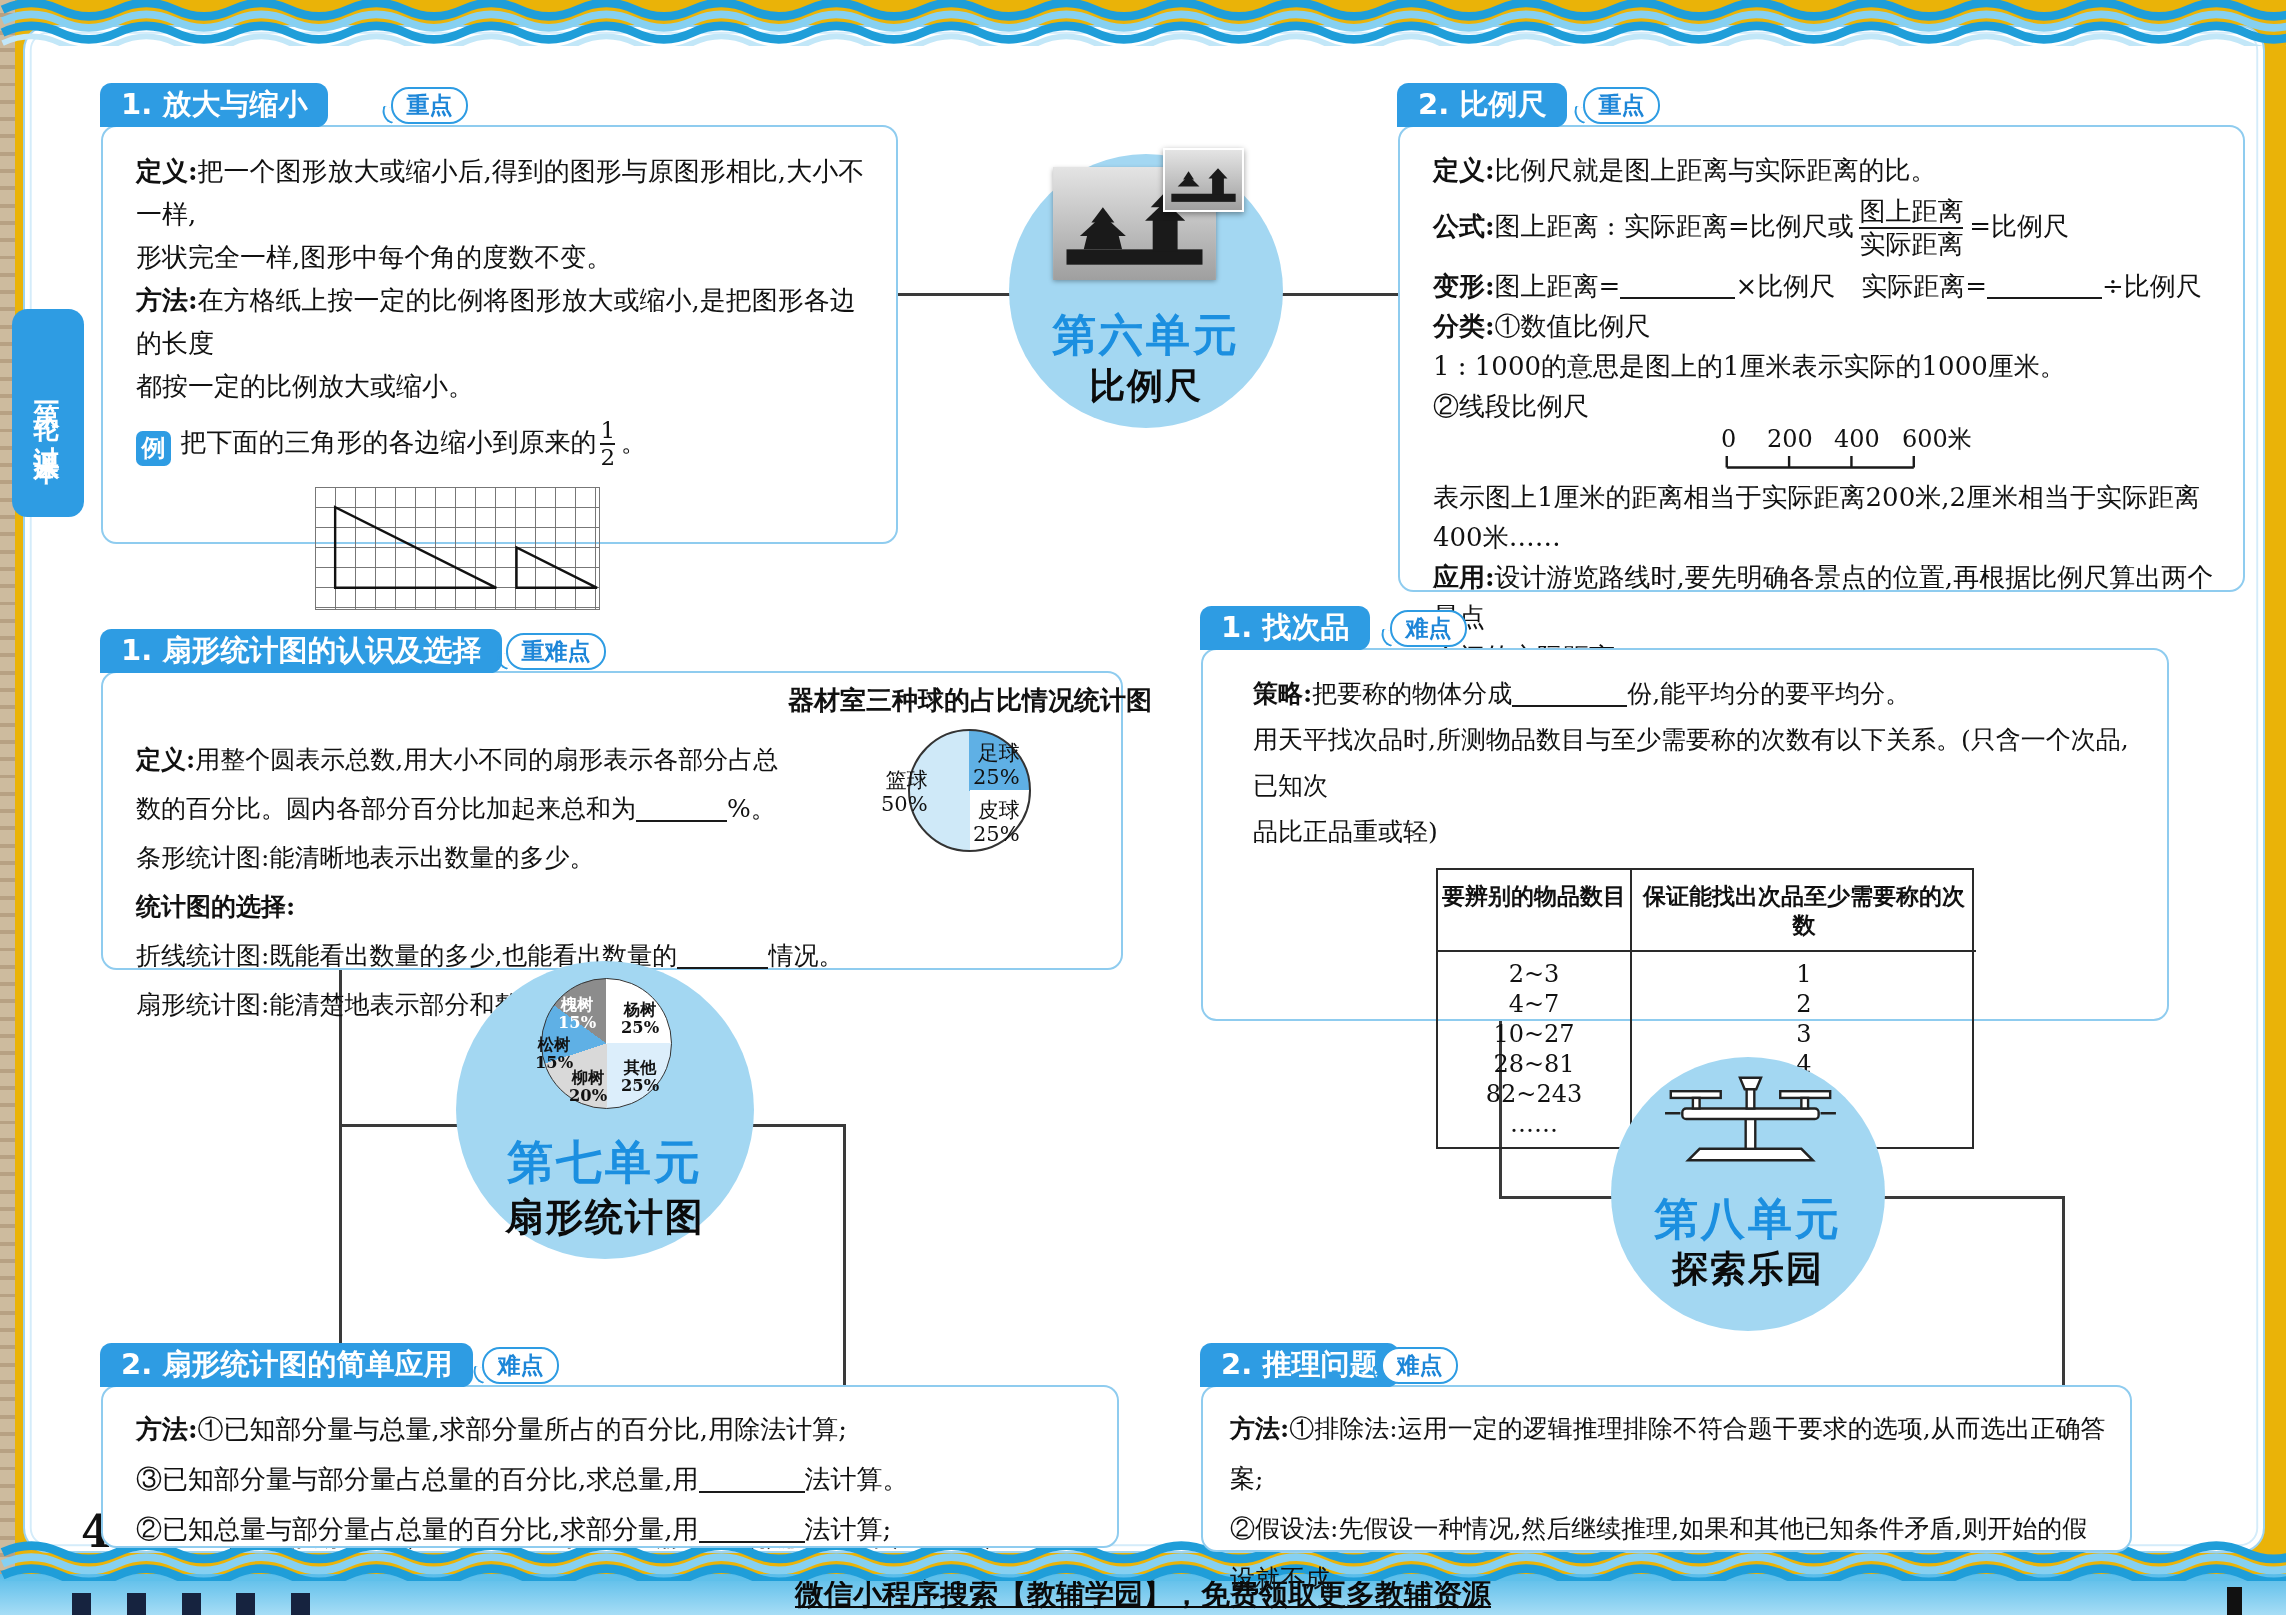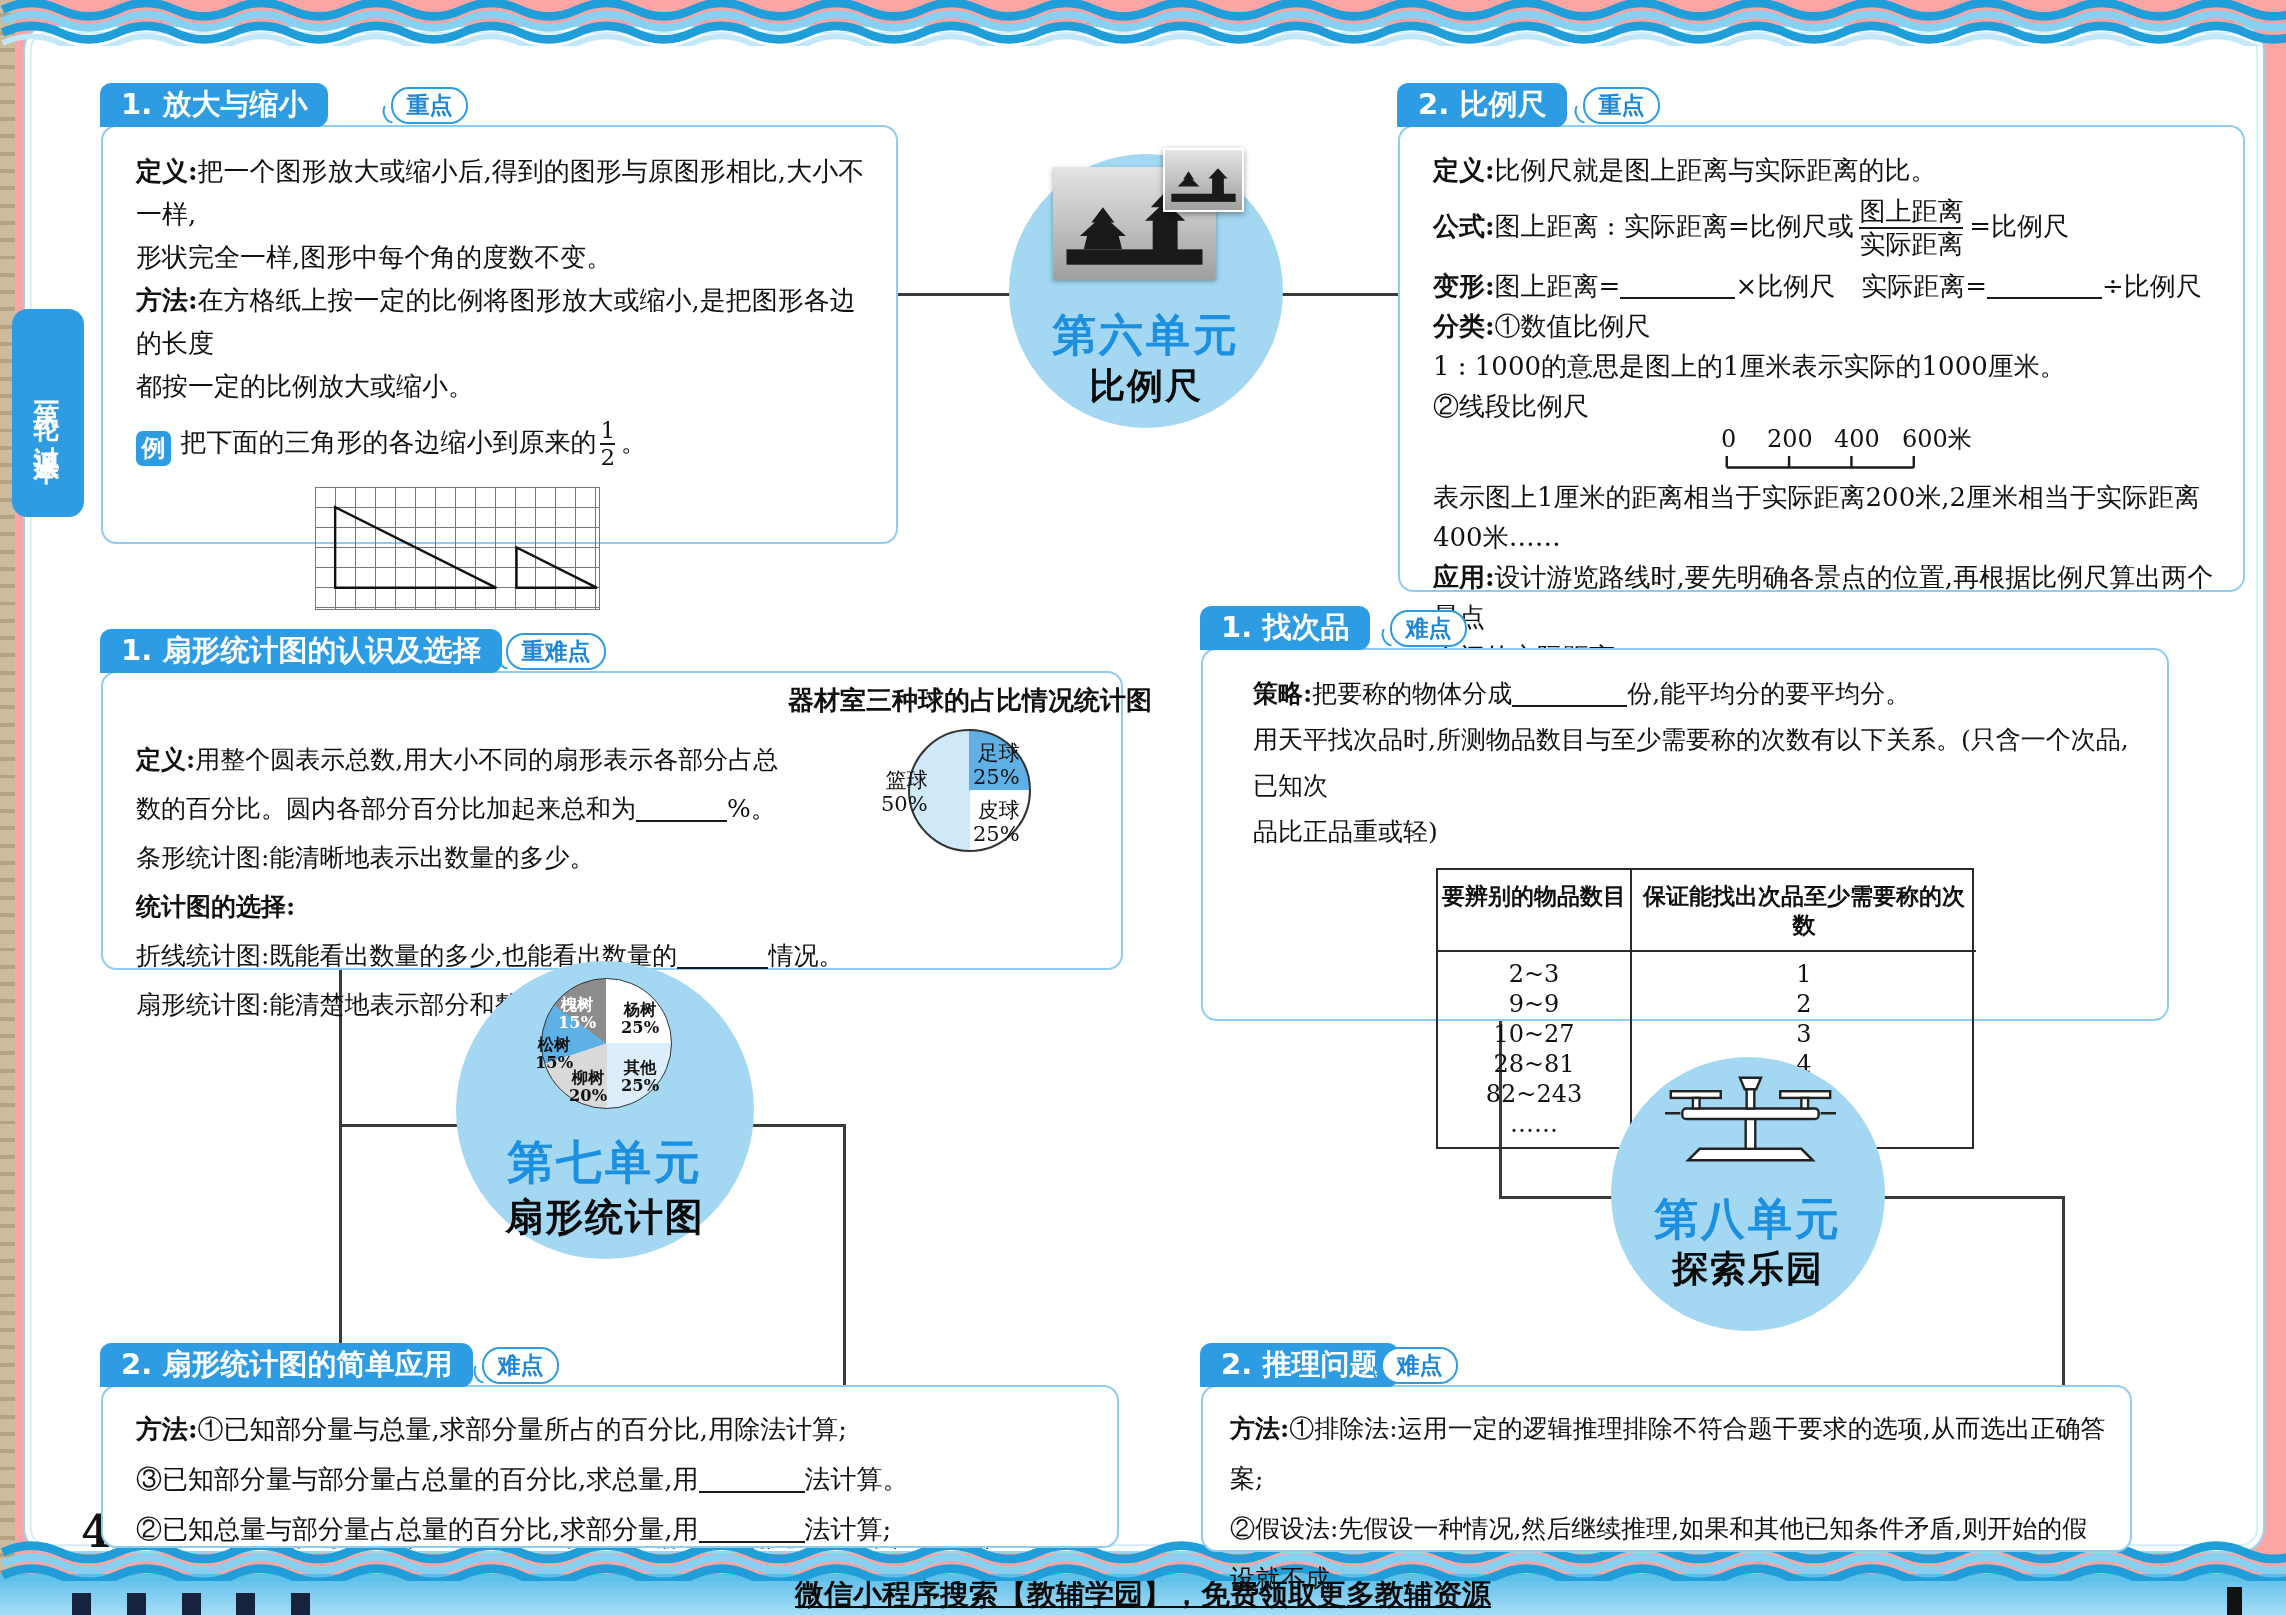--- a/index.html
+++ b/index.html
@@ -1,16 +1,16 @@
 <!DOCTYPE html>
 <html><head>
 <meta charset="utf-8">
 <style>
   html,body{margin:0;padding:0;background:#e9f5fd;}
-  #stage{position:relative;width:2286px;height:1616px;background:#fca5a5;overflow:hidden;
+  #stage{position:relative;width:2286px;height:1616px;background:#eab308;overflow:hidden;
          font-family:"DejaVu Serif",serif;color:#111;}
   
   .spine{position:absolute;left:0;top:0;width:15.4px;height:1616px;
          background:repeating-linear-gradient(180deg,#cdbb9e 0 13.4px,#b7a183 13.4px 17.3px);}
   
   .sheet{position:absolute;left:23px;top:25px;width:2238px;height:1524px;background:#fff;
          border:2.9px solid #9dd3f0;border-radius:25px;
          box-shadow:inset 0 0 0 4.8px #fff, inset 0 0 0 6.7px #d4ecfa;}
   
   .waves{position:absolute;left:0;width:2286px;height:46px;}
@@ -248,21 +248,21 @@
       </div>
     <div class="inner" style="padding:21px 21px 0 27px;">
       <p><b class="lbl">策略:</b><span>把要称的物体分成</span><span class="bk bk120"></span><span>份,能平均分的要平均分。</span></p>
       <p><span>用天平找次品时,所测物品数目与至少需要称的次数有以下关系。(只含一个次品,已知次</span></p>
       <p><span>品比正品重或轻)</span></p>
       <div class="tbl">
         <div class="h">要辨别的物品数目</div>
         <div class="h col2">保证能找出次品至少需要称的次数</div>
         <div class="d first">2~3</div>
         <div class="d first col2">1</div>
-        <div class="d">9~9</div>
+        <div class="d">4~7</div>
         <div class="d col2">2</div>
         <div class="d">10~27</div>
         <div class="d col2">3</div>
         <div class="d">28~81</div>
         <div class="d col2">4</div>
         <div class="d">82~243</div>
         <div class="d col2">5</div>
         <div class="d last">……</div>
         <div class="d last col2">……</div>
       </div>

